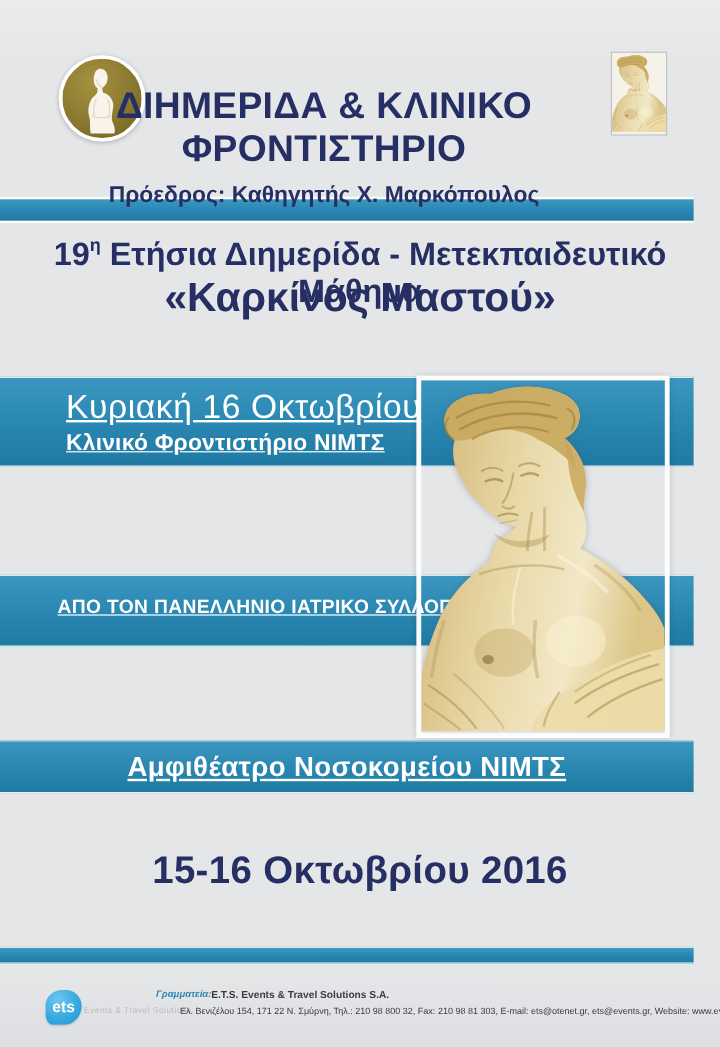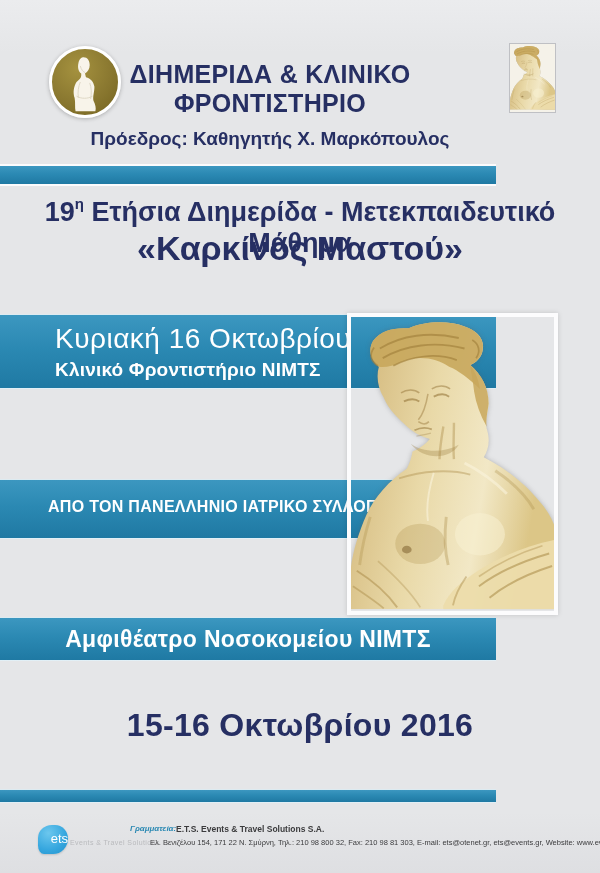--- a/index.html
+++ b/index.html
@@ -11,32 +11,33 @@
   
   .logo-circle{
     position:absolute; left:49px; top:46px; width:66px; height:66px;
     border-radius:50%; border:3px solid #ffffff;
     background:radial-gradient(circle at 38% 30%, #a5923f 0%, #8a7830 55%, #73621f 100%);
     box-shadow:0 1px 4px rgba(0,0,0,.25); z-index:3;
   }
   .logo-circle svg{display:block;}
   .header-text{position:absolute; left:60px; top:54px; width:420px; text-align:center; z-index:3; color:var(--navy,#262f63);}
   .org1{font-size:23px; font-weight:700; letter-spacing:.2px;}
-  .org2{font-size:25px; font-weight:700; margin-top:6px; letter-spacing:.3px;}
+  .org2{font-size:31px; font-weight:700; margin-top:16px; letter-spacing:.3px;}
   .pres{font-size:19px; font-weight:700; margin-top:10px;}
   .header-statuette{
     position:absolute; left:509px; top:43px; width:47px; height:70px;
     background:#f5f2e9; border:1px solid #bfc0c4; box-sizing:border-box; z-index:3;
     display:flex; align-items:flex-start; justify-content:center; overflow:hidden;
   }
   
   .band{
-    position:absolute; left:0; width:496px; z-index:1; box-sizing:border-box;
+    position:absolute; left:0; width:578px; z-index:1; box-sizing:border-box;
     background:linear-gradient(180deg, #3c97c0 0%, var(--teal,#2b89b3) 45%, #1f79a3 100%);
     color:#fff;
+    text-decoration:underline;
   }
   .band1{top:164px; height:22px; border-top:2px solid #fbfbfc; border-bottom:2px solid #fbfbfc;}
   .band2{top:314px; height:75px; border-top:1px solid rgba(255,255,255,.85); border-bottom:1px solid rgba(255,255,255,.85); padding:8px 0 0 55px;}
   .band3{top:479px; height:60px; border-top:1px solid rgba(255,255,255,.85); border-bottom:1px solid rgba(255,255,255,.85); padding:11px 0 0 48px;}
   .band4{top:617px; height:44px; border-top:1px solid rgba(255,255,255,.85); border-bottom:1px solid rgba(255,255,255,.85); text-align:center;}
   .footer-band{top:789px; height:14px; border-top:1px solid rgba(255,255,255,.85); border-bottom:1px solid rgba(255,255,255,.85);}
   .day1{font-size:28px; font-weight:400; letter-spacing:.5px;}
   .day2{font-size:19px; font-weight:700; margin-top:4px; letter-spacing:.2px;}
   .cme1,.cme2{font-size:16px; font-weight:700; letter-spacing:.3px;}
   .cme2{margin-top:7px;}
@@ -55,21 +56,21 @@
   }
   .statue-box svg{display:block;}
   
   .dates{position:absolute; top:707px; left:0; width:600px; text-align:center; z-index:2;
          font-size:32px; font-weight:700; color:var(--navy,#262f63); letter-spacing:.3px;}
   
   .ets-logo{
     position:absolute; left:38px; top:825px; width:30px; height:29px; z-index:3;
     background:radial-gradient(circle at 35% 28%, #6cc7ee 0%, var(--logo_blue,#35a6de) 60%, #2391cb 100%);
     border-radius:52% 48% 55% 22% / 50% 52% 60% 34%;
-    color:#fff; font-size:13px; font-weight:400; text-align:right; line-height:28px;
+    color:#fff; font-size:13px; font-weight:700; text-align:center; line-height:28px;
     box-shadow:0 1px 2px rgba(0,0,0,.15);
   }
   .ets-tagline{position:absolute; left:70px; top:839px; font-size:7px; color:#b9babd; letter-spacing:.4px; z-index:3;}
   .sec-label{position:absolute; left:102px; top:824px; font-size:8px; font-weight:700; font-style:italic; color:var(--teal,#2b89b3); z-index:3;padding-left:28px;}
   .sec-company{position:absolute; left:152px; top:824px; font-size:8.5px; font-weight:600; color:#3b3b3d; z-index:3; white-space:nowrap;padding-left:24px;}
   .sec-address{position:absolute; left:150px; top:838px; font-size:7.5px; color:#3b3b3d; z-index:3; white-space:nowrap;}
   .defs-holder{position:absolute; width:0; height:0; overflow:hidden;}
 </style>
 </head>
 <body>

